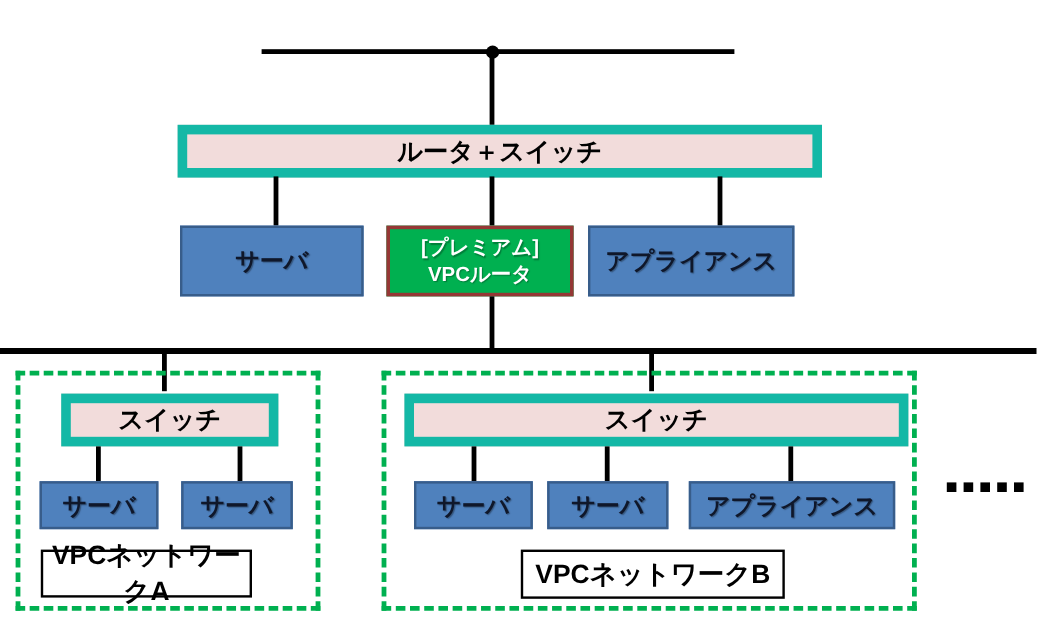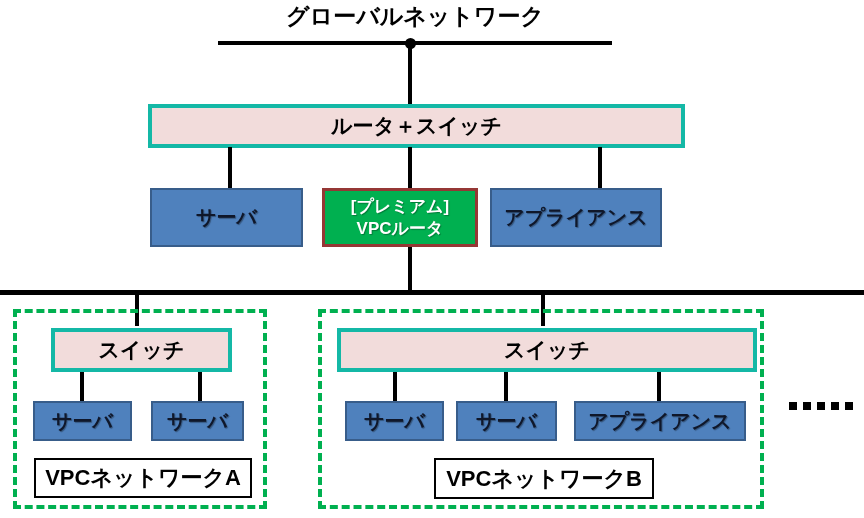--- a/index.html
+++ b/index.html
@@ -8,40 +8,39 @@
     font-family:"Liberation Sans","DejaVu Sans",sans-serif;
     overflow:hidden;
   }
   .line{position:absolute;background:#000000;}
   .dot{position:absolute;width:11px;height:11px;border-radius:50%;background:#000000;}
   .box{
     position:absolute;box-sizing:border-box;
     display:flex;align-items:center;justify-content:center;
     text-align:center;font-weight:bold;
   }
-  .pinkbox{background:#F2DCDB;border:4px solid #14b8a6;color:#000000;font-size:21px;}
+  .pinkbox{background:#F2DCDB;border:8px solid #14b8a6;color:#000000;font-size:21px;}
   .bluebox{background:#4F81BD;border:2px solid #385D8A;color:#0f172a;font-size:20px;
            text-shadow:1px 1px 1px rgba(0,0,0,0.35);}
   .greenbox{background:#00B050;border:3px solid #953735;color:#ffffff;font-size:17px;
             flex-direction:column;line-height:1.25;text-shadow:1px 1px 1px rgba(0,0,0,0.3);}
   .whitebox{background:#ffffff;border:2px solid #000000;color:#000000;font-size:22px;}
   .vpcgroup{position:absolute;box-sizing:border-box;border:4px dashed #00B050;background:transparent;}
   .title{
     position:absolute;text-align:center;color:#000000;
     font-size:23px;font-weight:bold;
   }
   .dots{position:absolute;display:flex;gap:6px;}
   .dots span{width:8px;height:8px;background:#000000;display:block;}
 </style>
 </head>
 <body>
 
 <div id="stage">
 
-  <div class="title" style="left:150px;top:1px;width:530px;">グローバルネットワーク</div>
 
   <div class="line" style="left:218px;top:41px;width:394px;height:4px;"></div>
   <div class="dot" style="left:405px;top:38px;"></div>
   <div class="line" style="left:408px;top:44px;width:4px;height:61px;"></div>
 
   <div class="box pinkbox" style="left:148px;top:104px;width:537px;height:44px;">
     <span>ルータ＋スイッチ</span>
   </div>
 
   <div class="line" style="left:228px;top:147px;width:4px;height:41px;"></div>
@@ -71,21 +70,21 @@
       <span>スイッチ</span>
     </div>
     <div class="line" style="left:63px;top:59px;width:4px;height:29px;"></div>
     <div class="line" style="left:181px;top:59px;width:4px;height:29px;"></div>
     <div class="box bluebox" style="left:16px;top:88px;width:99px;height:40px;">
       <span>サーバ</span>
     </div>
     <div class="box bluebox" style="left:134px;top:88px;width:93px;height:40px;">
       <span>サーバ</span>
     </div>
-    <div class="box whitebox" style="left:17px;top:145px;width:218px;height:40px;">
+    <div class="box whitebox" style="left:17px;top:145px;width:176px;height:40px;">
       <span>VPCネットワークA</span>
     </div>
   </div>
 
   <div class="vpcgroup" style="left:318px;top:309px;width:446px;height:200px;">
     <div class="box pinkbox" style="left:15px;top:15px;width:420px;height:44px;">
       <span>スイッチ</span>
     </div>
     <div class="line" style="left:71px;top:59px;width:4px;height:29px;"></div>
     <div class="line" style="left:182px;top:59px;width:4px;height:29px;"></div>

